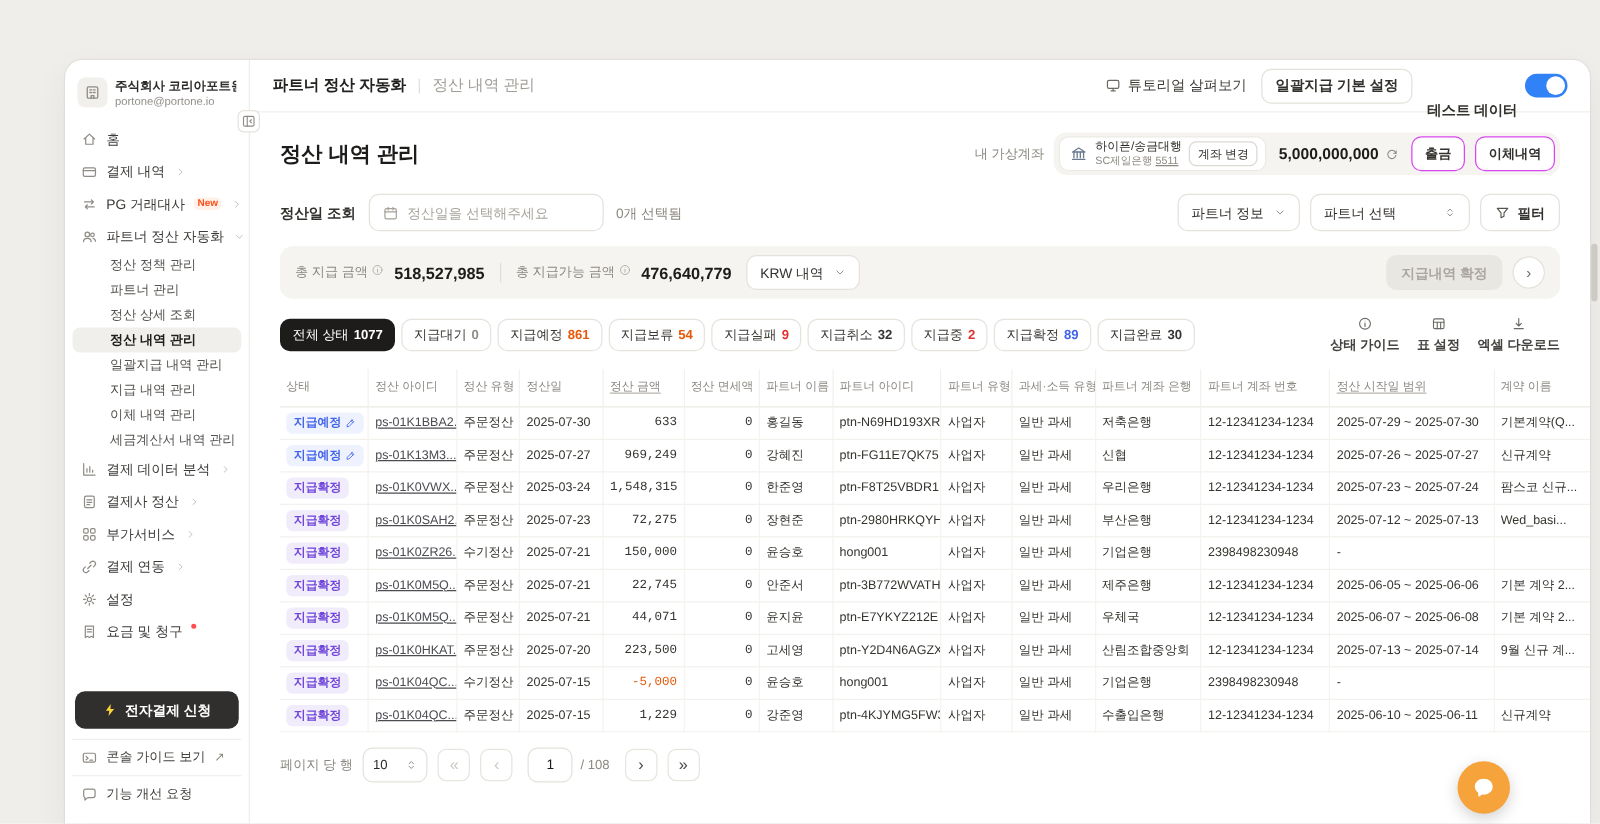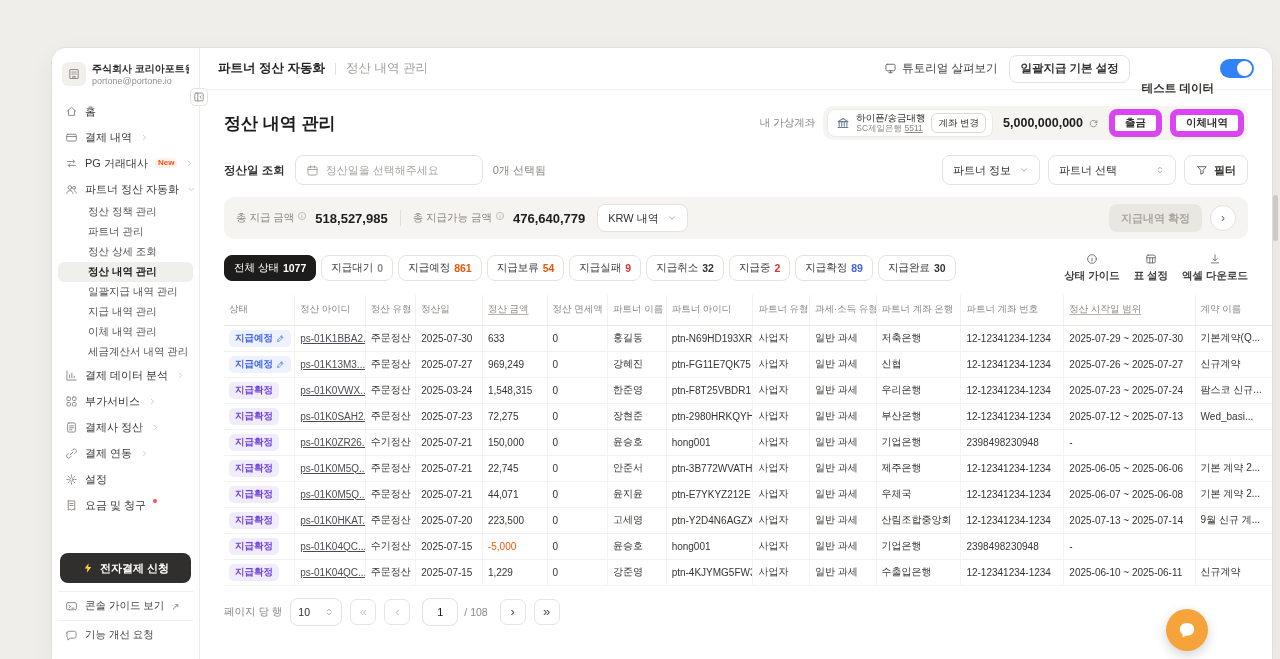--- a/index.html
+++ b/index.html
@@ -61,21 +61,21 @@
   .acct-box { background:#f5f4f1; border-radius:10px; padding:3px 4px; display:flex; align-items:center; gap:8px; height:34px; }
   .bank-pill { background:#fff; border:1px solid #eceae5; border-radius:8px; height:28px; display:flex; align-items:center; gap:6px; padding:0 6px 0 8px; }
   .bank-pill .ic { width:14px; height:14px; color:#6b7a8f; }
   .bank-lines { line-height:1.12; }
   .bank-name { font-size:9.5px; font-weight:400; color:#2c2b28; white-space:nowrap; }
   .bank-sub { font-size:8.5px; color:#8c8882; white-space:nowrap; }
   .bank-sub u { text-decoration:underline; }
   .chg-btn { height:20px; border:1px solid #ddd9d3; border-radius:6px; background:#fff; font-size:9.5px; color:#33312d; padding:0 6px; cursor:pointer; white-space:nowrap; }
   .balance { display:flex; align-items:center; gap:5px; font-size:12.5px; font-weight:700; color:#1d1c1a; padding:0 2px; white-space:nowrap; }
   .balance .ic { width:11px; height:11px; color:#8c8882; cursor:pointer; }
-  .acct-btn { height:28px; border:6px solid #d946ef; border-radius:8px; background:#fff; font-size:10.5px; font-weight:600; color:#33312d; padding:0 10px; cursor:pointer; white-space:nowrap; }
+  .acct-btn { height:28px; border:1px solid #d946ef; border-radius:8px; background:#fff; font-size:10.5px; font-weight:600; color:#33312d; padding:0 10px; cursor:pointer; white-space:nowrap; }
 
   .filter-row { margin-top:15px; display:flex; align-items:center; gap:10px; }
   .f-label { font-size:11.5px; font-weight:600; color:#33312d; white-space:nowrap; }
   .date-input { width:188px; height:30px; border:1px solid #e5e2dc; border-radius:8px; background:#fff; display:flex; align-items:center; gap:7px; padding:0 10px; cursor:pointer; }
   .date-input .ic { width:13px; height:13px; color:#a5a19a; }
   .date-ph { font-size:11px; color:#a9a59e; white-space:nowrap; }
   .sel-count { font-size:11px; color:#8c8882; white-space:nowrap; }
   .filter-right { margin-left:auto; display:flex; align-items:center; gap:8px; }
   .sel { height:30px; border:1px solid #e5e2dc; border-radius:8px; background:#fff; display:flex; align-items:center; gap:8px; padding:0 10px; font-size:11px; color:#33312d; cursor:pointer; white-space:nowrap; }
   .sel .ic { width:10px; height:10px; color:#8c8882; }
@@ -104,21 +104,21 @@
   .tbl-act .ic { width:12px; height:12px; color:#6d6a64; }
 
   .table-wrap { margin-top:12px; margin-right:-24px; overflow:hidden; flex:none; }
   table { border-collapse:collapse; table-layout:fixed; width:1060px; }
   th { height:30px; font-size:9.5px; font-weight:500; color:#8d8983; text-align:left; padding:0 5px;
        border-bottom:1px solid #ebe9e4; border-right:1px solid #f3f1ed; white-space:nowrap; overflow:hidden; }
   th:last-child { border-right:none; }
   th .sortable { text-decoration:underline; text-underline-offset:2px; text-decoration-color:#b9b5ae; }
   td { height:26px; font-size:10px; color:#35342f; padding:0 5px; border-bottom:1px solid #f3f1ed; border-right:1px solid #f6f4f0; white-space:nowrap; overflow:hidden; }
   td:last-child { border-right:none; }
-  td.num { text-align:left; }
+  td.num { text-align:right;font-family:Liberation Mono, monospace; }
   td.neg { color:#e8590c; }
   .badge { display:inline-flex; align-items:center; gap:3px; height:17px; padding:0 6px; border-radius:5px; font-size:9.5px; font-weight:700; }
   .badge.scheduled { color:#4263eb; background:#edf2fe; }
   .badge.confirmed { color:#6f46d9; background:#f1ecfc; }
   .badge .b-ic { width:9px; height:9px; display:inline-flex; }
   .badge .b-ic svg { width:100%; height:100%; }
   .idlink { color:#4b4c52; text-decoration:underline; cursor:pointer; }
 
   .pag-row { margin-top:12px; display:flex; align-items:center; gap:8px; font-size:10.5px; color:#8c8882; }
   .pag-sel { width:52px; height:28px; border:1px solid #e5e2dc; border-radius:8px; background:#fff; display:flex; align-items:center; justify-content:space-between; padding:0 7px; color:#2c2b28; cursor:pointer; }
@@ -233,41 +233,41 @@
           <span class="nav-lb">결제 데이터 분석</span>
           <span class="ic chev">
             <svg viewBox="0 0 20 20" fill="none" stroke="currentColor" stroke-width="1.5" stroke-linecap="round" stroke-linejoin="round">
               <path d="M7.5 5l5 5-5 5"></path>
             </svg>
           </span>
         </div>
         <div class="nav-item">
           <span class="ic">
             <svg viewBox="0 0 20 20" fill="none" stroke="currentColor" stroke-width="1.5" stroke-linecap="round" stroke-linejoin="round">
+              <rect x="4" y="3" width="12" height="14" rx="2"></rect>
+              <path d="M7 7.5h6M7 10.5h6M7 13.5h3.5"></path>
+            </svg>
+          </span>
+          <span class="nav-lb">결제사 정산</span>
+          <span class="ic chev">
+            <svg viewBox="0 0 20 20" fill="none" stroke="currentColor" stroke-width="1.5" stroke-linecap="round" stroke-linejoin="round">
+              <path d="M7.5 5l5 5-5 5"></path>
+            </svg>
+          </span>
+        </div>
+        <div class="nav-item">
+          <span class="ic">
+            <svg viewBox="0 0 20 20" fill="none" stroke="currentColor" stroke-width="1.5" stroke-linecap="round" stroke-linejoin="round">
               <rect x="3" y="3" width="5.5" height="5.5" rx="1.5"></rect>
               <rect x="11.5" y="3" width="5.5" height="5.5" rx="1.5"></rect>
               <rect x="3" y="11.5" width="5.5" height="5.5" rx="1.5"></rect>
               <rect x="11.5" y="11.5" width="5.5" height="5.5" rx="1.5"></rect>
             </svg>
           </span>
           <span class="nav-lb">부가서비스</span>
-          <span class="ic chev">
-            <svg viewBox="0 0 20 20" fill="none" stroke="currentColor" stroke-width="1.5" stroke-linecap="round" stroke-linejoin="round">
-              <path d="M7.5 5l5 5-5 5"></path>
-            </svg>
-          </span>
-        </div>
-        <div class="nav-item">
-          <span class="ic">
-            <svg viewBox="0 0 20 20" fill="none" stroke="currentColor" stroke-width="1.5" stroke-linecap="round" stroke-linejoin="round">
-              <rect x="4" y="3" width="12" height="14" rx="2"></rect>
-              <path d="M7 7.5h6M7 10.5h6M7 13.5h3.5"></path>
-            </svg>
-          </span>
-          <span class="nav-lb">결제사 정산</span>
           <span class="ic chev">
             <svg viewBox="0 0 20 20" fill="none" stroke="currentColor" stroke-width="1.5" stroke-linecap="round" stroke-linejoin="round">
               <path d="M7.5 5l5 5-5 5"></path>
             </svg>
           </span>
         </div>
         <div class="nav-item">
           <span class="ic">
             <svg viewBox="0 0 20 20" fill="none" stroke="currentColor" stroke-width="1.5" stroke-linecap="round" stroke-linejoin="round">
               <path d="M8 12l4-4"></path>

